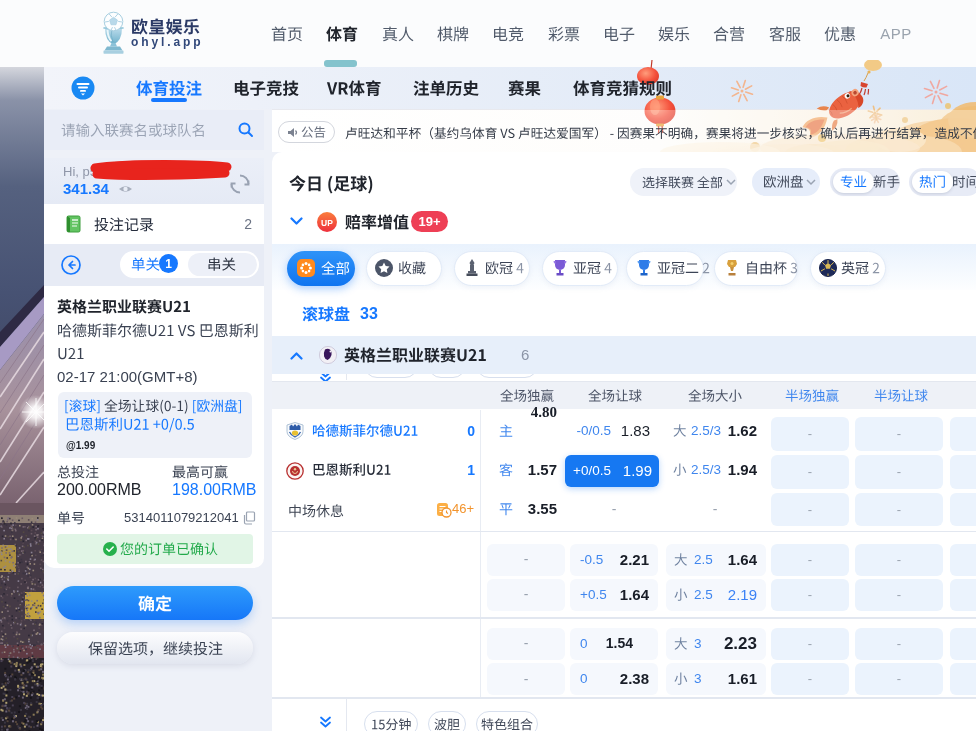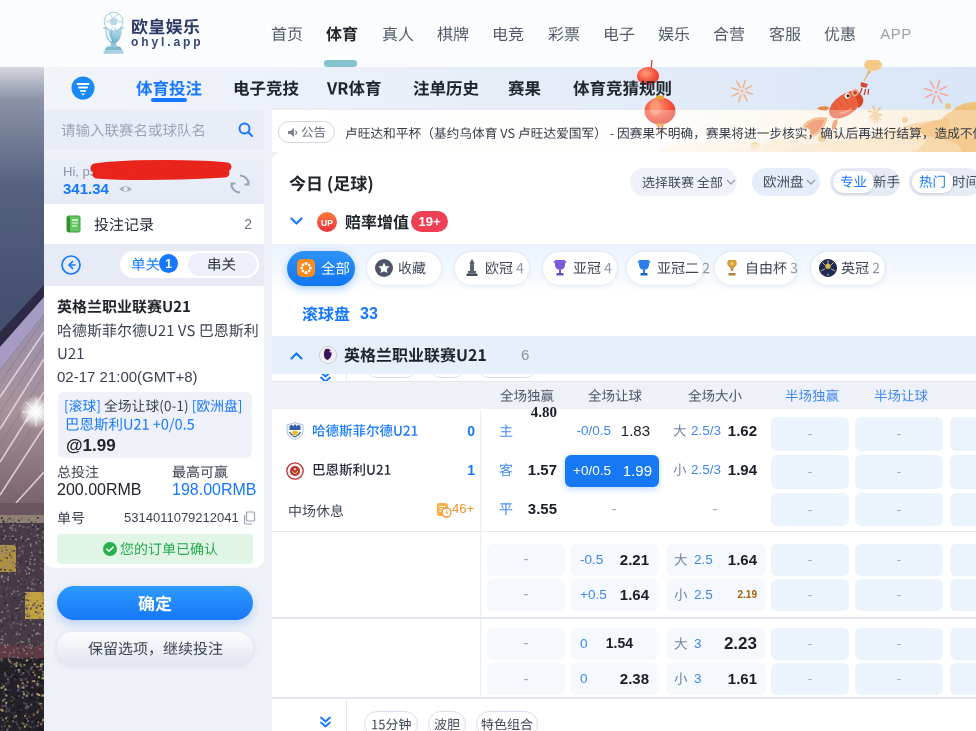--- a/index.html
+++ b/index.html
@@ -768,21 +768,21 @@
           <use href="#q117" x="5276"></use>
           <use href="#q133" x="6055"></use>
           <use href="#q128" x="6610"></use>
           <use href="#q134" x="7165"></use>
           <use href="#q128" x="7557"></use>
           <use href="#q135" x="8112"></use>
           <use href="#q136" x="8390"></use>
         </g>
       </g>
     </svg>
-<div style="position:absolute;left:66.0px;top:438.2px;font-family:'Liberation Sans',sans-serif;font-size:17px;font-weight:bold;color:#20242c;line-height:15px;white-space:nowrap;">@1.99</div>
+<div style="position:absolute;left:66.0px;top:438.2px;font-family:'Liberation Sans',sans-serif;font-size:10px;font-weight:bold;color:#20242c;line-height:15px;white-space:nowrap;">@1.99</div>
 <svg style="position:absolute;left:57.0px;top:464.2px;overflow:visible" width="42" height="17">
       <g transform="translate(0,13.16) scale(0.01400,-0.01400)">
         <g fill="#3a4252">
           <use href="#q137" x="0"></use>
           <use href="#q94" x="1000"></use>
           <use href="#q95" x="2000"></use>
         </g>
       </g>
     </svg>
 <svg style="position:absolute;left:172.0px;top:464.2px;overflow:visible" width="56" height="17">
@@ -1359,21 +1359,21 @@
 <div style="position:absolute;left:649.0px;top:586.7px;font-family:'Liberation Sans',sans-serif;font-size:15px;font-weight:bold;color:#191e28;line-height:15px;white-space:nowrap;transform:translateX(-100%);">1.64</div>
 <div style="position:absolute;left:666px;top:578.5px;width:100px;height:32px;background:#f5f8fd;border-radius:6px"></div>
 <svg style="position:absolute;left:674.0px;top:586.9px;overflow:visible" width="14" height="16">
       <g transform="translate(0,12.69) scale(0.01350,-0.01350)">
         <g fill="#6f82a0">
           <use href="#q196" x="0"></use>
         </g>
       </g>
     </svg>
 <div style="position:absolute;left:694.0px;top:587.5px;font-family:'Liberation Sans',sans-serif;font-size:13.5px;font-weight:normal;color:#3f86ee;line-height:13.5px;white-space:nowrap;">2.5</div>
-<div style="position:absolute;left:757.0px;top:586.7px;font-family:'Liberation Sans',sans-serif;font-size:10px;font-weight:bold;color:#a16207;line-height:15px;white-space:nowrap;transform:translateX(-100%);">2.19</div>
+<div style="position:absolute;left:757.0px;top:586.7px;font-family:'Liberation Sans',sans-serif;font-size:15px;font-weight:normal;color:#3b82f6;line-height:15px;white-space:nowrap;transform:translateX(-100%);">2.19</div>
 <div style="position:absolute;left:771px;top:578.5px;width:78px;height:32px;background:#ebf3fd;border-radius:6px"></div>
 <div style="position:absolute;left:810.0px;top:587.7px;font-family:'Liberation Sans',sans-serif;font-size:13px;font-weight:normal;color:#9aa3b0;line-height:13px;white-space:nowrap;transform:translateX(-50%);">-</div>
 <div style="position:absolute;left:855px;top:578.5px;width:88px;height:32px;background:#ebf3fd;border-radius:6px"></div>
 <div style="position:absolute;left:899.0px;top:587.7px;font-family:'Liberation Sans',sans-serif;font-size:13px;font-weight:normal;color:#9aa3b0;line-height:13px;white-space:nowrap;transform:translateX(-50%);">-</div>
 <div style="position:absolute;left:950px;top:578.5px;width:88px;height:32px;background:#ebf3fd;border-radius:6px"></div>
 <div style="position:absolute;left:272px;top:617px;width:704px;height:1.5px;background:#e2e7f0"></div>
 <div style="position:absolute;left:487px;top:627.5px;width:78px;height:32px;background:#f5f8fd;border-radius:6px"></div>
 <div style="position:absolute;left:526.0px;top:636.2px;font-family:'Liberation Sans',sans-serif;font-size:14px;font-weight:normal;color:#9aa3b0;line-height:14px;white-space:nowrap;transform:translateX(-50%);">-</div>
 <div style="position:absolute;left:570px;top:627.5px;width:88px;height:32px;background:#f5f8fd;border-radius:6px"></div>
 <div style="position:absolute;left:580.0px;top:636.5px;font-family:'Liberation Sans',sans-serif;font-size:13.5px;font-weight:normal;color:#3f86ee;line-height:13.5px;white-space:nowrap;">0</div>

